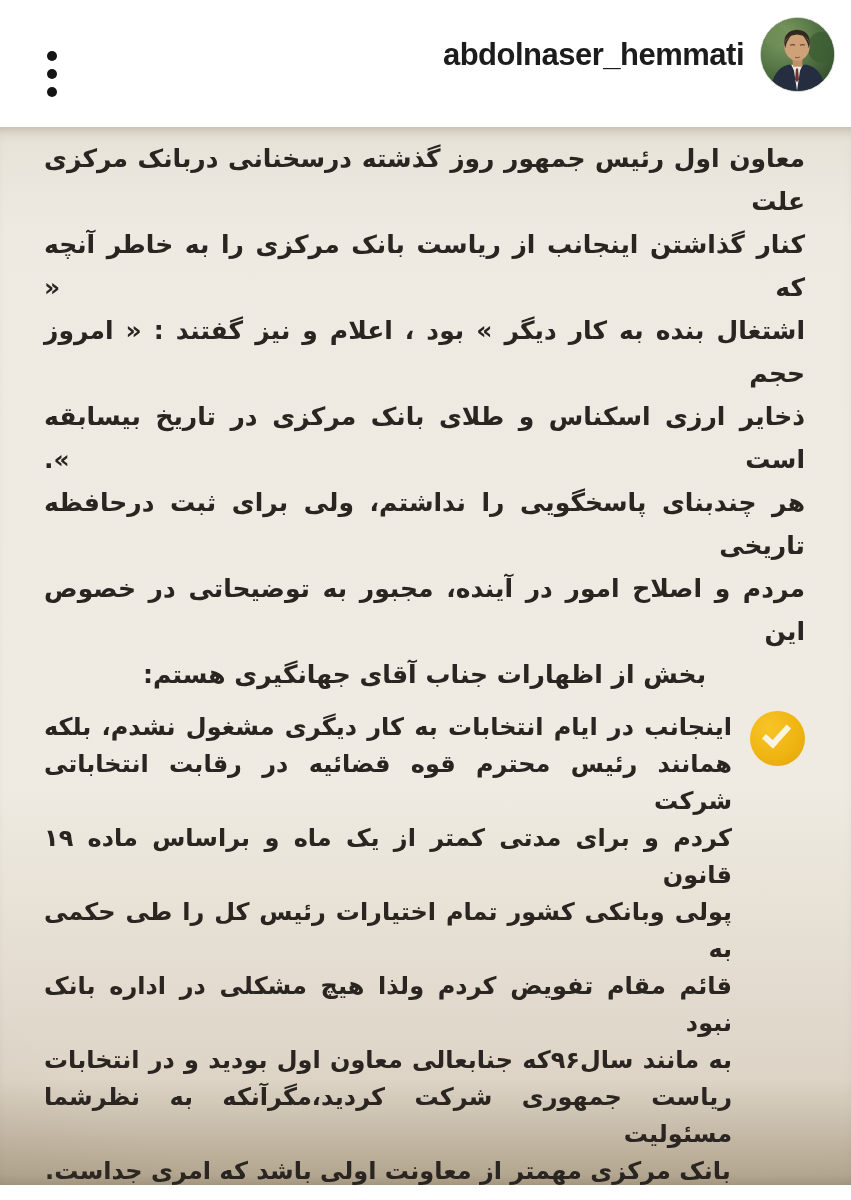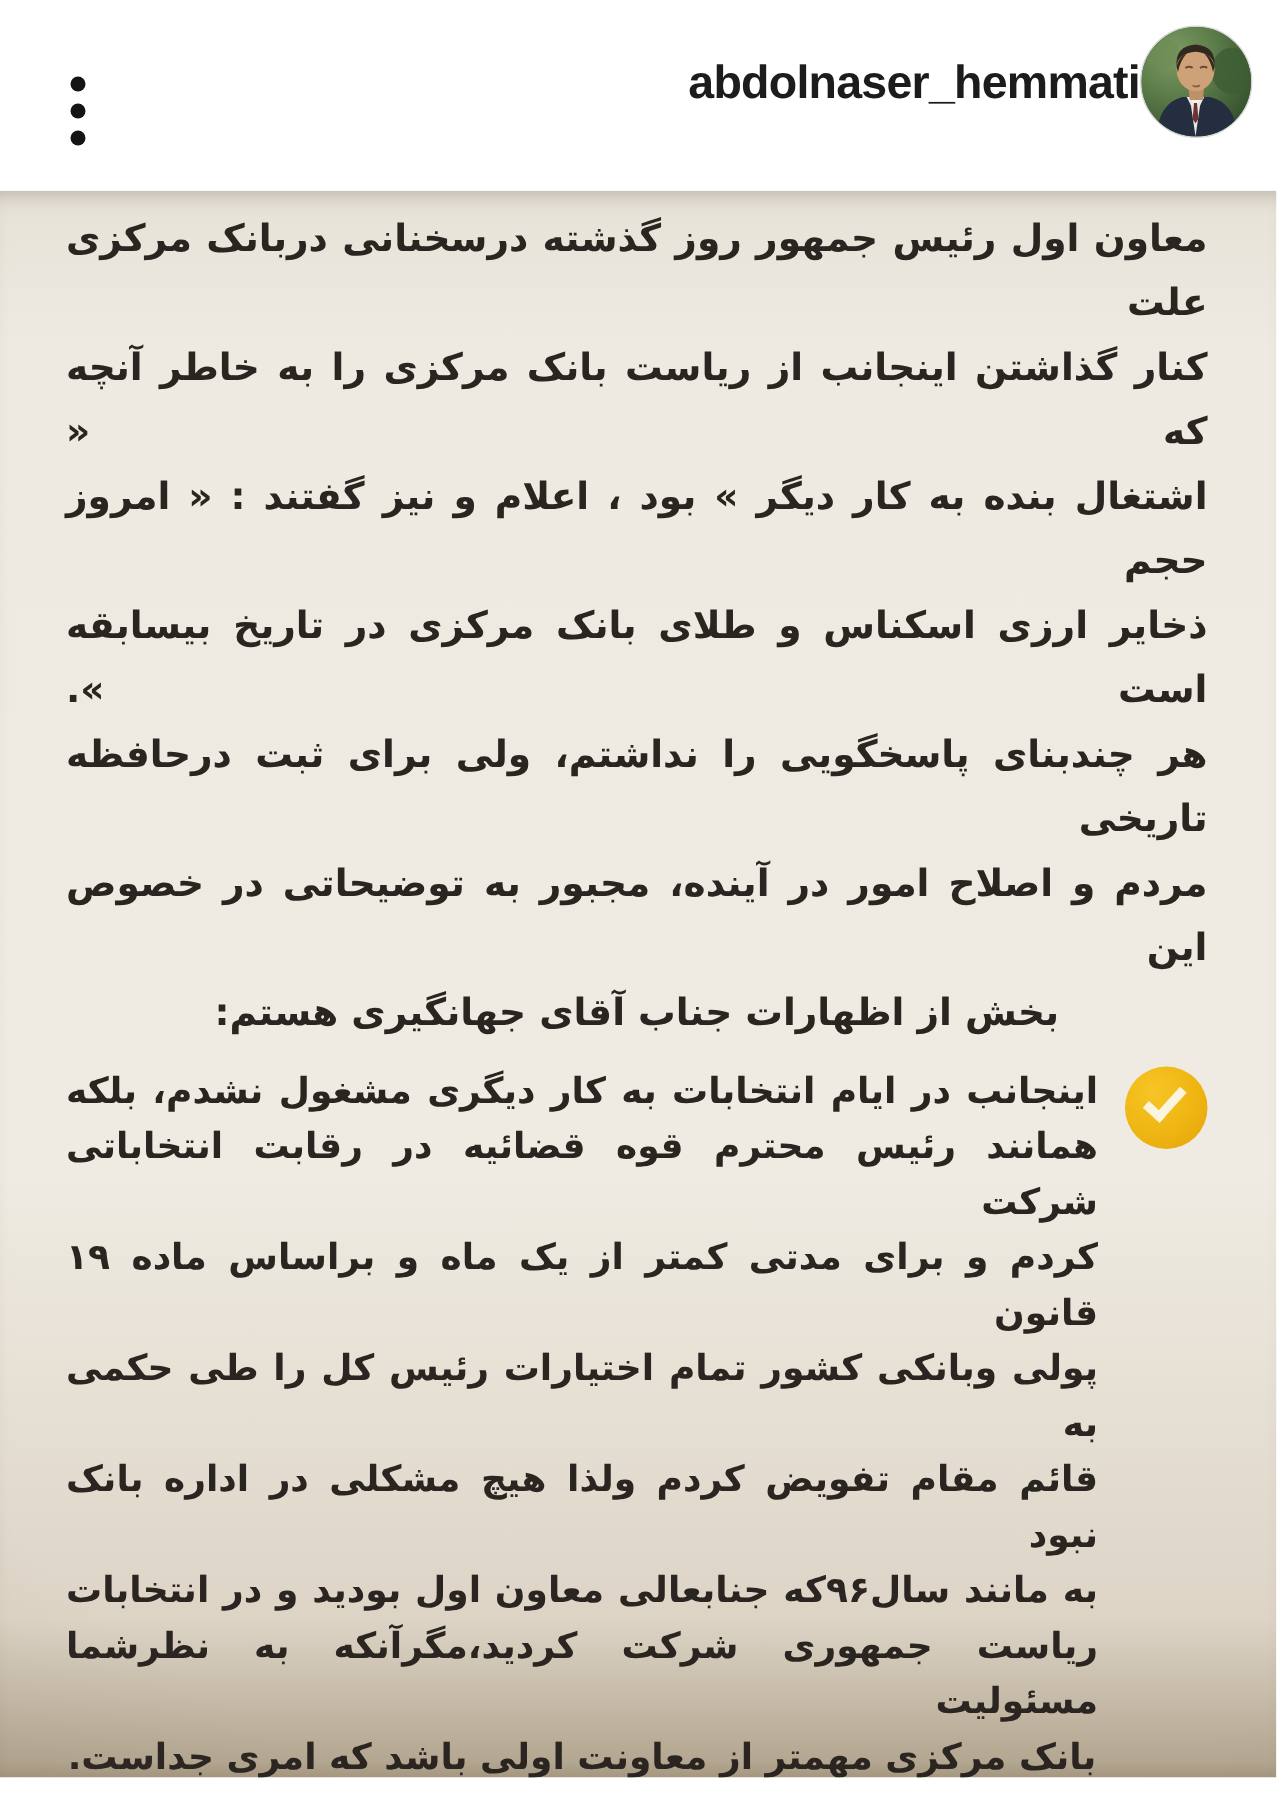--- a/index.html
+++ b/index.html
@@ -15,21 +15,21 @@
     background:#ffffff; z-index:2;
   }
   .kebab {
     position:absolute; left:40px; top:51px; width:24px; height:46px;
     display:flex; flex-direction:column; align-items:center; justify-content:space-between;
     cursor:pointer;
   }
   .kebab .dot { width:10px; height:10px; border-radius:50%; background:#141414; }
   .user-row {
     position:absolute; right:16px; top:0; height:109px;
-    display:flex; align-items:center; gap:0;
+    display:flex; align-items:center; gap:16px;
   }
   .username {
     font-family:"Liberation Sans", sans-serif;
     font-weight:700; font-size:31px; letter-spacing:-0.5px; color:#1c1c1c;
   }
   .avatar {
     width:75px; height:75px; border-radius:50%; overflow:hidden;
     border:1px solid #d8d8d8; background:#4c6b41; flex-shrink:0;
   }
   .avatar svg { display:block; width:100%; height:100%; }

